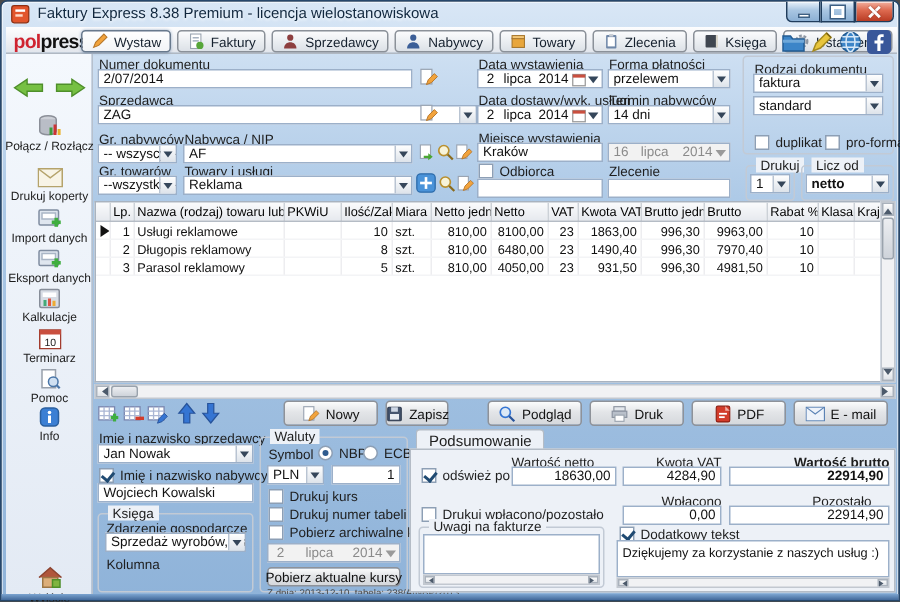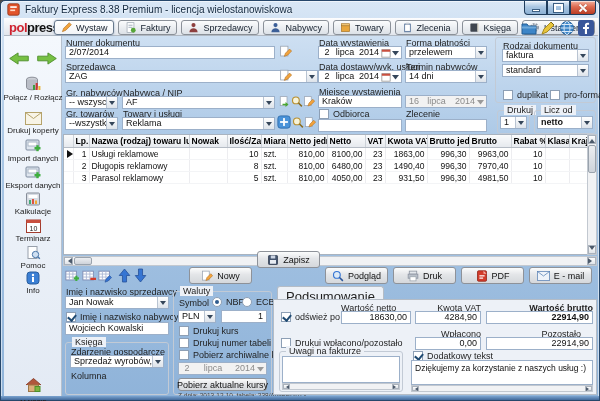--- a/index.html
+++ b/index.html
@@ -41,32 +41,32 @@
 .chkrow{position:absolute;display:flex;align-items:center;gap:4px;font-size:9px;color:#1e1e1e;white-space:nowrap}
 .chk{width:10px;height:10px;background:#fff;border:1px solid #8d9fb5;position:relative;flex:0 0 auto}
 .chk.on::after{content:"";position:absolute;left:2px;top:0;width:4px;height:6px;border:solid #1f4a72;border-width:0 2px 2px 0;transform:rotate(40deg)}
 .radio{width:10px;height:10px;border-radius:50%;background:#fff;border:1px solid #8d9fb5;position:relative;flex:0 0 auto}
 .radio.on::after{content:"";position:absolute;inset:2px;background:#2f5b8e;border-radius:50%}
 .grp{position:absolute;border:1px solid #c2cad5;border-radius:3px}
 .gt{position:absolute;top:-6px;left:6px;background:#edf1f7;padding:0 3px;font-size:9px;color:#1e1e1e;white-space:nowrap}
 .btn{position:absolute;display:flex;align-items:center;justify-content:center;gap:4px;font-size:9px;color:#111;background:linear-gradient(#fbfcfc,#e3e5e8 45%,#d5d8dc);border:1px solid #8e9299;border-radius:3px;white-space:nowrap}
 .gridwrap{position:absolute;left:1px;top:98px;width:524px;height:121px;background:#fff;border:1px solid #a9b3bf;border-right:none;overflow:hidden}
 table.grid{border-collapse:collapse;table-layout:fixed;width:524px;font-size:8.5px}
-table.grid th{background:linear-gradient(#fafbfc,#e6e9ee);border-right:1px solid #ccd1d7;border-bottom:1px solid #b5bcc5;font-weight:bold;text-align:left;padding:1px 2px;height:12px;white-space:nowrap;overflow:hidden}
+table.grid th{background:linear-gradient(#fafbfc,#e6e9ee);border-right:1px solid #ccd1d7;border-bottom:1px solid #b5bcc5;font-weight:normal;text-align:left;padding:1px 2px;height:12px;white-space:nowrap;overflow:hidden}
 table.grid td{border-right:1px solid #ededf0;border-bottom:1px solid #f3f4f6;padding:0 2px;height:12px;white-space:nowrap;overflow:hidden;color:#111}
 td.tr,th.tr{text-align:right}
 .rowmark{display:block;width:0;height:0;border:4px solid transparent;border-left:6px solid #111;margin-left:1px}
 .sb{position:absolute;background:#f1f2f4;border:1px solid #c2c8d0}
 .sbtn{position:absolute;background:linear-gradient(#fdfdfd,#dfe3e8);border:1px solid #aab2bc;display:flex;align-items:center;justify-content:center}
 .thumb{position:absolute;background:linear-gradient(#eceef1,#ced3da);border:1px solid #9aa3ad;border-radius:2px}
 .tri-u{width:0;height:0;border:3px solid transparent;border-bottom:4px solid #4c5a6b}
 .tri-d{width:0;height:0;border:3px solid transparent;border-top:4px solid #4c5a6b}
 .tri-l{width:0;height:0;border:3px solid transparent;border-right:4px solid #4c5a6b}
 .tri-r{width:0;height:0;border:3px solid transparent;border-left:4px solid #4c5a6b}
-.ptab{position:absolute;font-size:13px;padding:2px 8px 3px;background:#edf1f7;border:1px solid #b4bcc6;border-bottom:none;border-radius:3px 3px 0 0;color:#1e1e1e;white-space:nowrap}
+.ptab{position:absolute;font-size:10px;padding:2px 8px 3px;background:#edf1f7;border:1px solid #b4bcc6;border-bottom:none;border-radius:3px 3px 0 0;color:#1e1e1e;white-space:nowrap}
 .ppanel{position:absolute;border:1px solid #b4bcc6;background:#edf1f7}
 .note{position:absolute;background:#fff;border:1px solid #9cb0c9;font-size:8.5px;padding:2px 3px;color:#111;overflow:hidden}
 .tinytext{position:absolute;font-size:6.5px;color:#4a4a4a;white-space:nowrap}
 .bottomedge{position:absolute;left:0;right:0;bottom:0;height:4px;background:linear-gradient(#7ba4d0,#42699a);border-radius:0}
 .icon{display:inline-block;line-height:0}
 </style>
 </head>
 <body>
 
 <div class="window">
@@ -429,21 +429,21 @@
           <col style="width:42px">
           <col style="width:34px">
           <col style="width:24px">
           <col style="width:19px">
         </colgroup>
       <thead>
           <tr>
         <th></th>
         <th>Lp.</th>
             <th>Nazwa (rodzaj) towaru lub usługi</th>
-            <th>Nowak</th>
+            <th>PKWiU</th>
             <th>Ilość/Zakres</th>
             <th>Miara</th>
             <th>Netto jedn.</th>
             <th>Netto</th>
             <th>VAT</th>
             <th>Kwota VAT</th>
             <th>Brutto jedn.</th>
             <th>Brutto</th>
             <th>Rabat %</th>
             <th>Klasa</th>
@@ -551,21 +551,21 @@
         <path d="M8 17l6.5-8h-4V1h-5v8h-4z" fill="#3575d3" stroke="#27539a"></path>
       </svg></span>
 
   <div class="btn" style="left:188px;top:266px;width:63px;height:17px">
       <span class="icon"><svg width="12" height="12" viewBox="0 0 16 16">
           <rect x="2" y="1.5" width="9" height="12" fill="#fff" stroke="#9aa4b2"></rect>
           <path d="M6.5 14l1.5-4 5-5 2.5 2.5-5 5z" fill="#f2a33c" stroke="#b5762a" stroke-width=".8"></path>
         </svg></span>
       <span>Nowy</span>
     </div>
-  <div class="btn" style="left:256px;top:250px;width:63px;height:17px">
+  <div class="btn" style="left:256px;top:266px;width:42px;height:17px">
       <span class="icon"><svg width="12" height="12" viewBox="0 0 16 16">
           <rect x="2" y="2" width="12" height="12" rx="1" fill="#44546e" stroke="#2e3a4e"></rect>
           <rect x="5" y="2" width="6" height="4" fill="#cdd6e4"></rect>
           <rect x="4" y="8" width="8" height="5" fill="#e8ecf2"></rect>
         </svg></span>
       <span>Zapisz</span>
     </div>
   <div class="btn" style="left:324px;top:266px;width:63px;height:17px">
       <span class="icon"><svg width="12" height="12" viewBox="0 0 16 16">
           <circle cx="6.5" cy="6.5" r="4.5" fill="#dce9f6" stroke="#3575d3" stroke-width="1.5"></circle>

